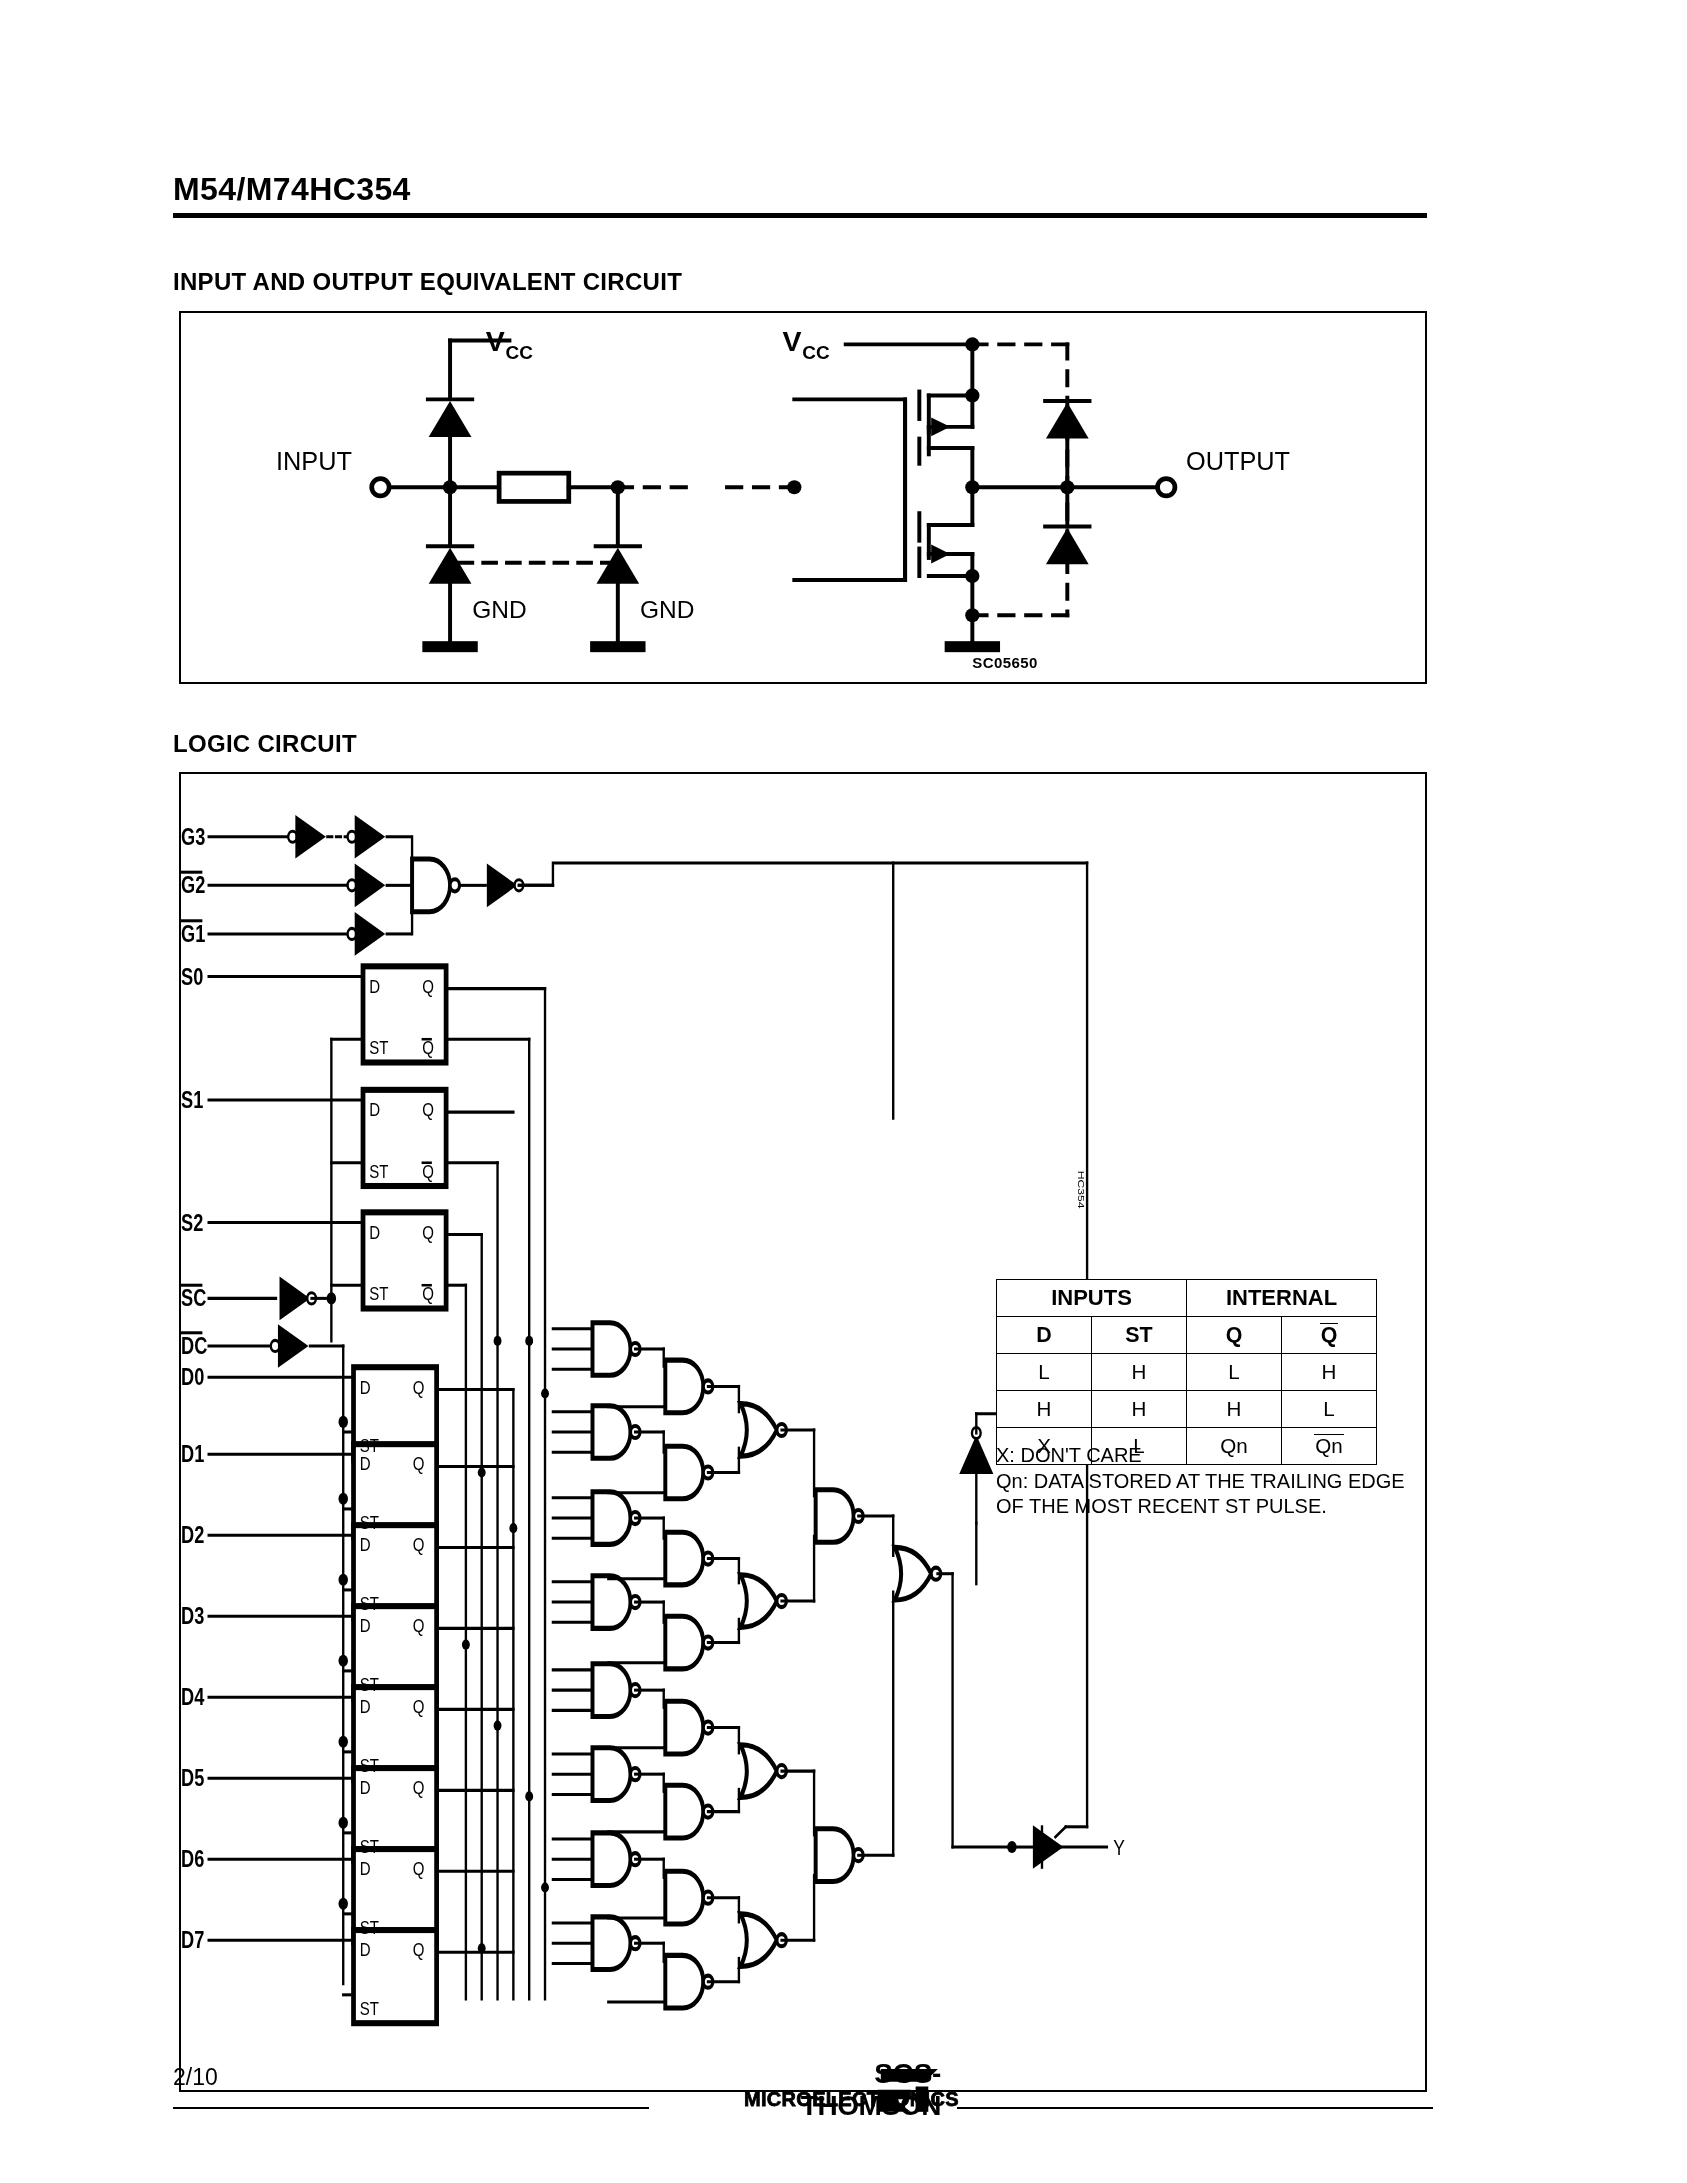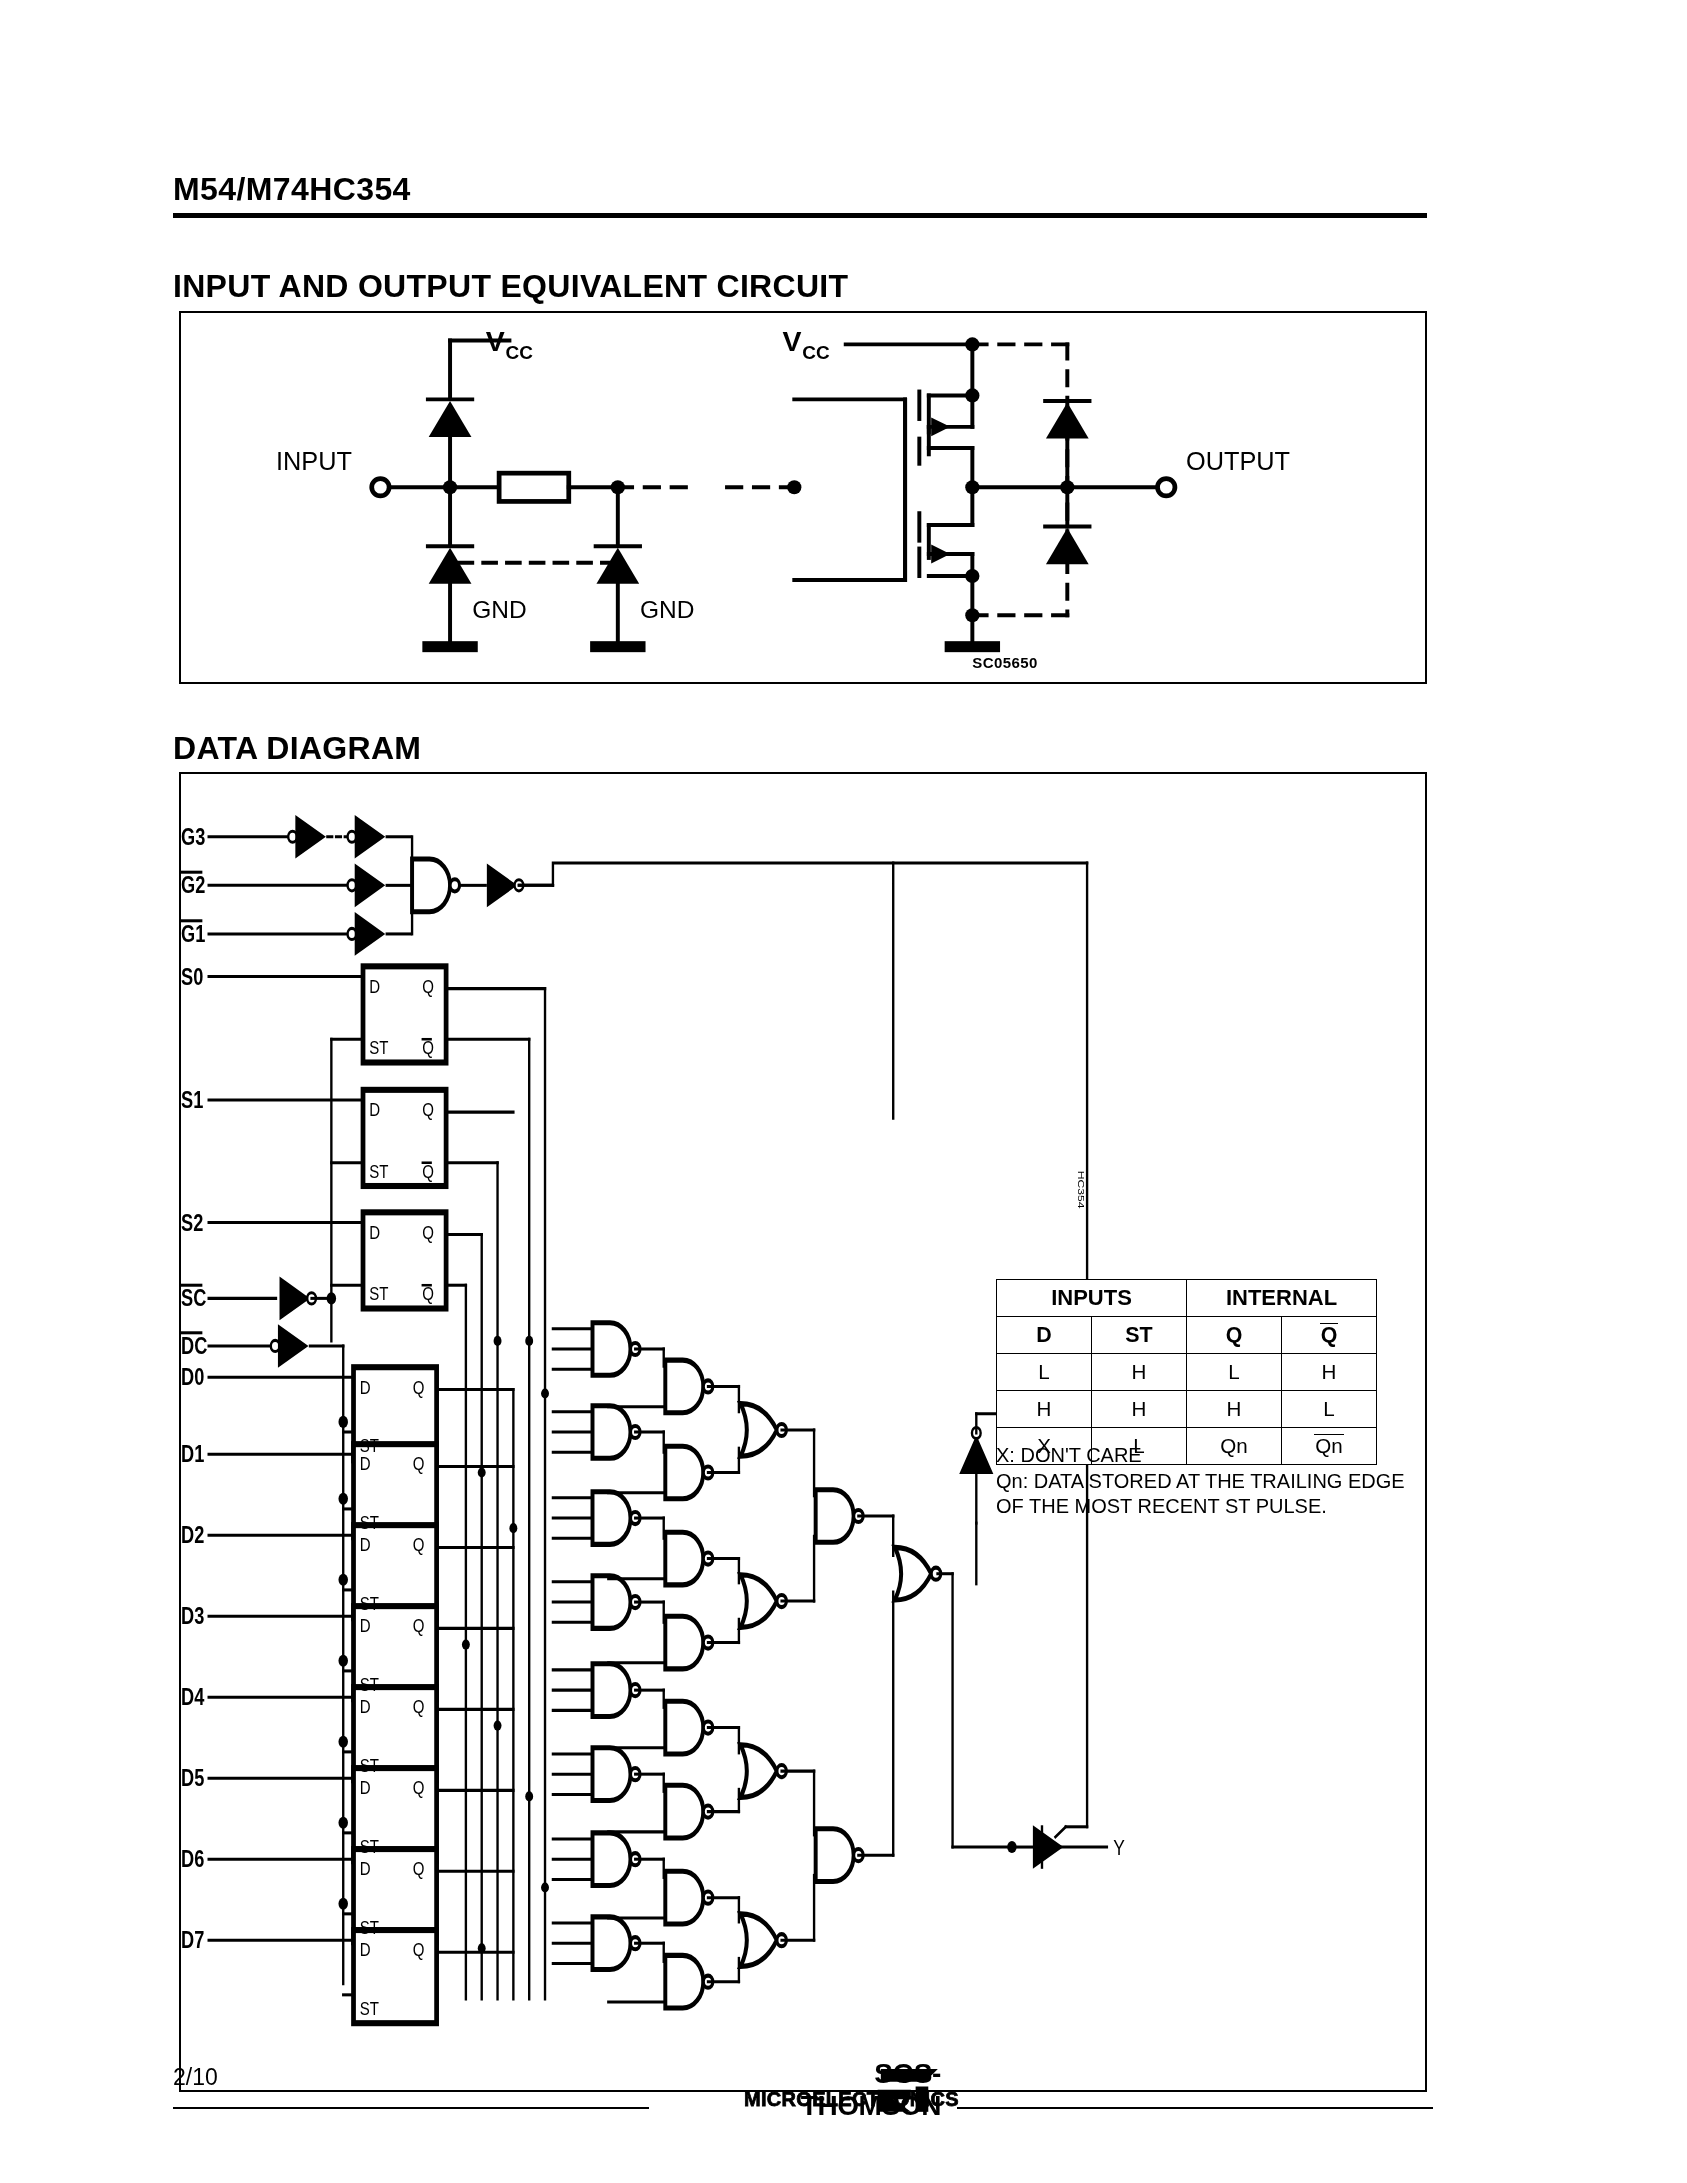--- a/index.html
+++ b/index.html
@@ -15,21 +15,21 @@
   #doc-title{
     position:absolute;left:173px;top:171px;
     font-size:32px;font-weight:bold;letter-spacing:0.4px;text-align:right;
   }
   #header-rule{
     position:absolute;left:173px;top:213px;width:1254px;height:4.8px;background:#000;
   }
 
   
   .section-heading{
-    position:absolute;font-size:32px;font-weight:bold;letter-spacing:0.3px;
+    position:absolute;font-size:24px;font-weight:bold;letter-spacing:0.3px;
   }
   #heading-io{left:173px;top:268px;}
   #heading-logic{left:173px;top:730px;}
 
   
   .frame{position:absolute;border:2.4px solid #000;box-sizing:border-box;background:#fff;}
   #io-box{left:179px;top:311px;width:1248px;height:373px;}
   #logic-box{left:179px;top:772px;width:1248px;height:1320px;}
 
   
@@ -185,21 +185,21 @@
         <text x="785" y="58" font-size="24" font-weight="bold">CC</text>
         <text x="120" y="200" font-size="32">INPUT</text>
         <text x="1270" y="200" font-size="32">OUTPUT</text>
         <text x="368" y="388" font-size="31">GND</text>
         <text x="580" y="388" font-size="31">GND</text>
         <text x="1000" y="452" font-size="19" font-weight="bold" letter-spacing="0.5">SC05650</text>
       </g>
     </svg>
   </div>
 
-  <div class="section-heading" id="heading-logic">DATA DIAGRAM</div>
+  <div class="section-heading" id="heading-logic">LOGIC CIRCUIT</div>
 
   <div id="tt-heading">TRUTH TABLE OF INTERNAL LATCH</div>
 
   <div class="frame" id="logic-box">
     <svg class="fullsvg" viewBox="0 0 1572 1300" preserveAspectRatio="none">
 
       <defs>
 
         <g id="inv">
           <polygon points="0,-19 0,19 34,0" fill="#000" stroke="#000" stroke-width="3"></polygon>

